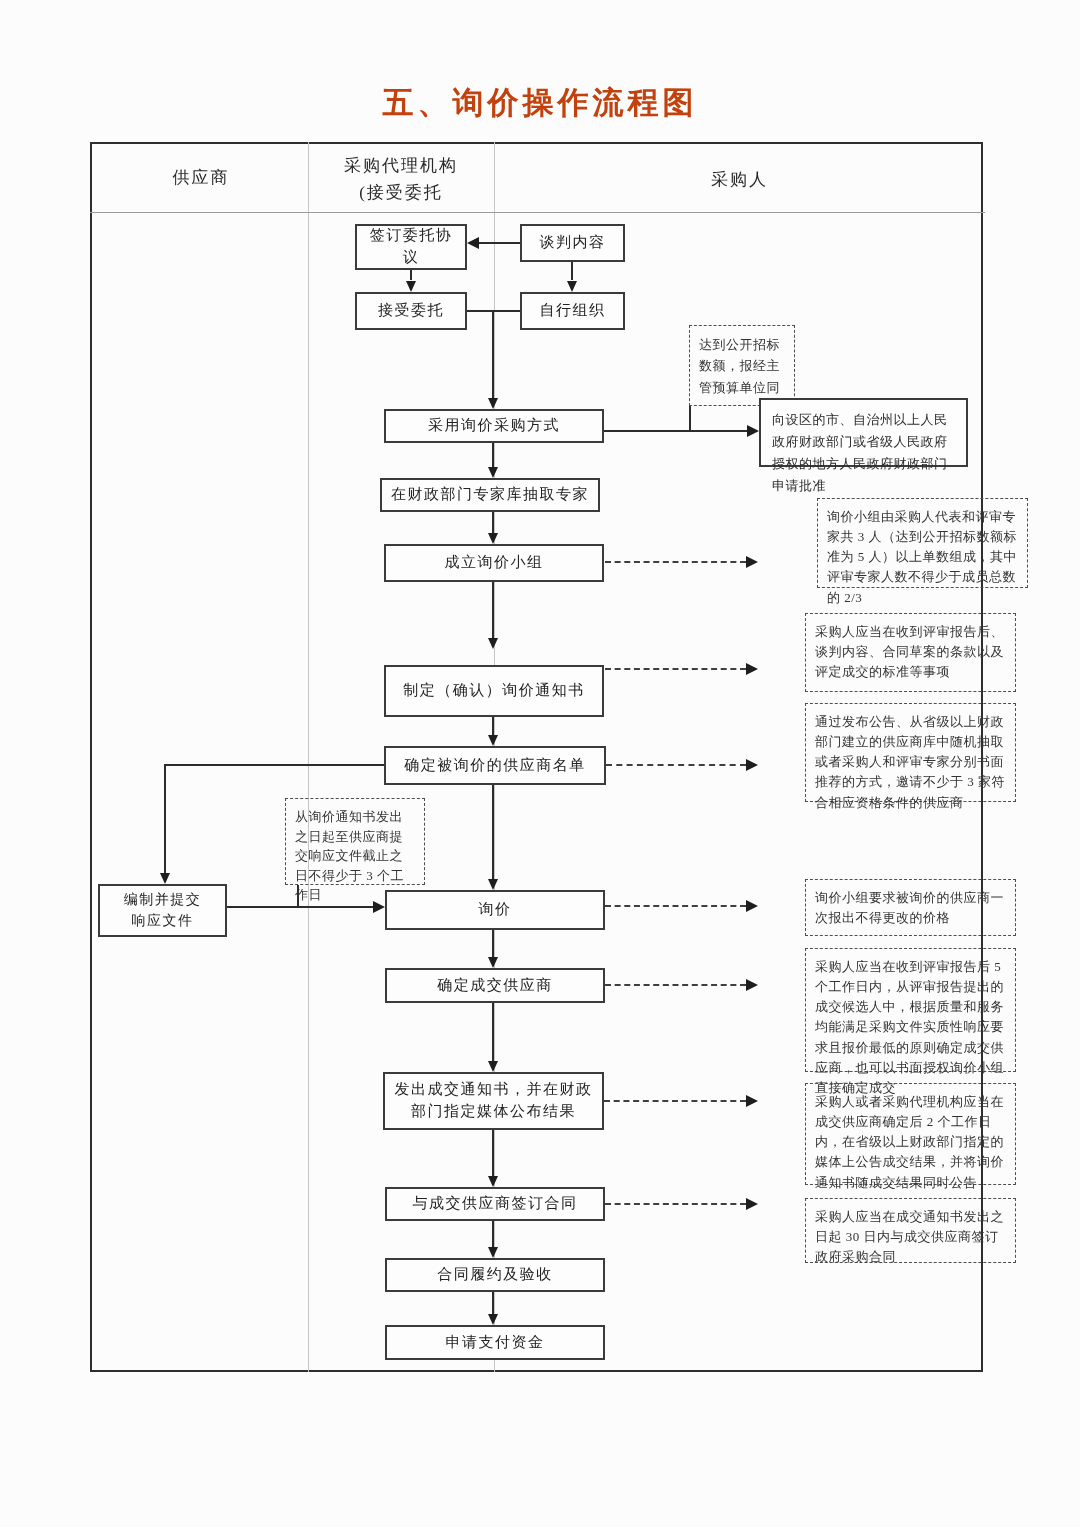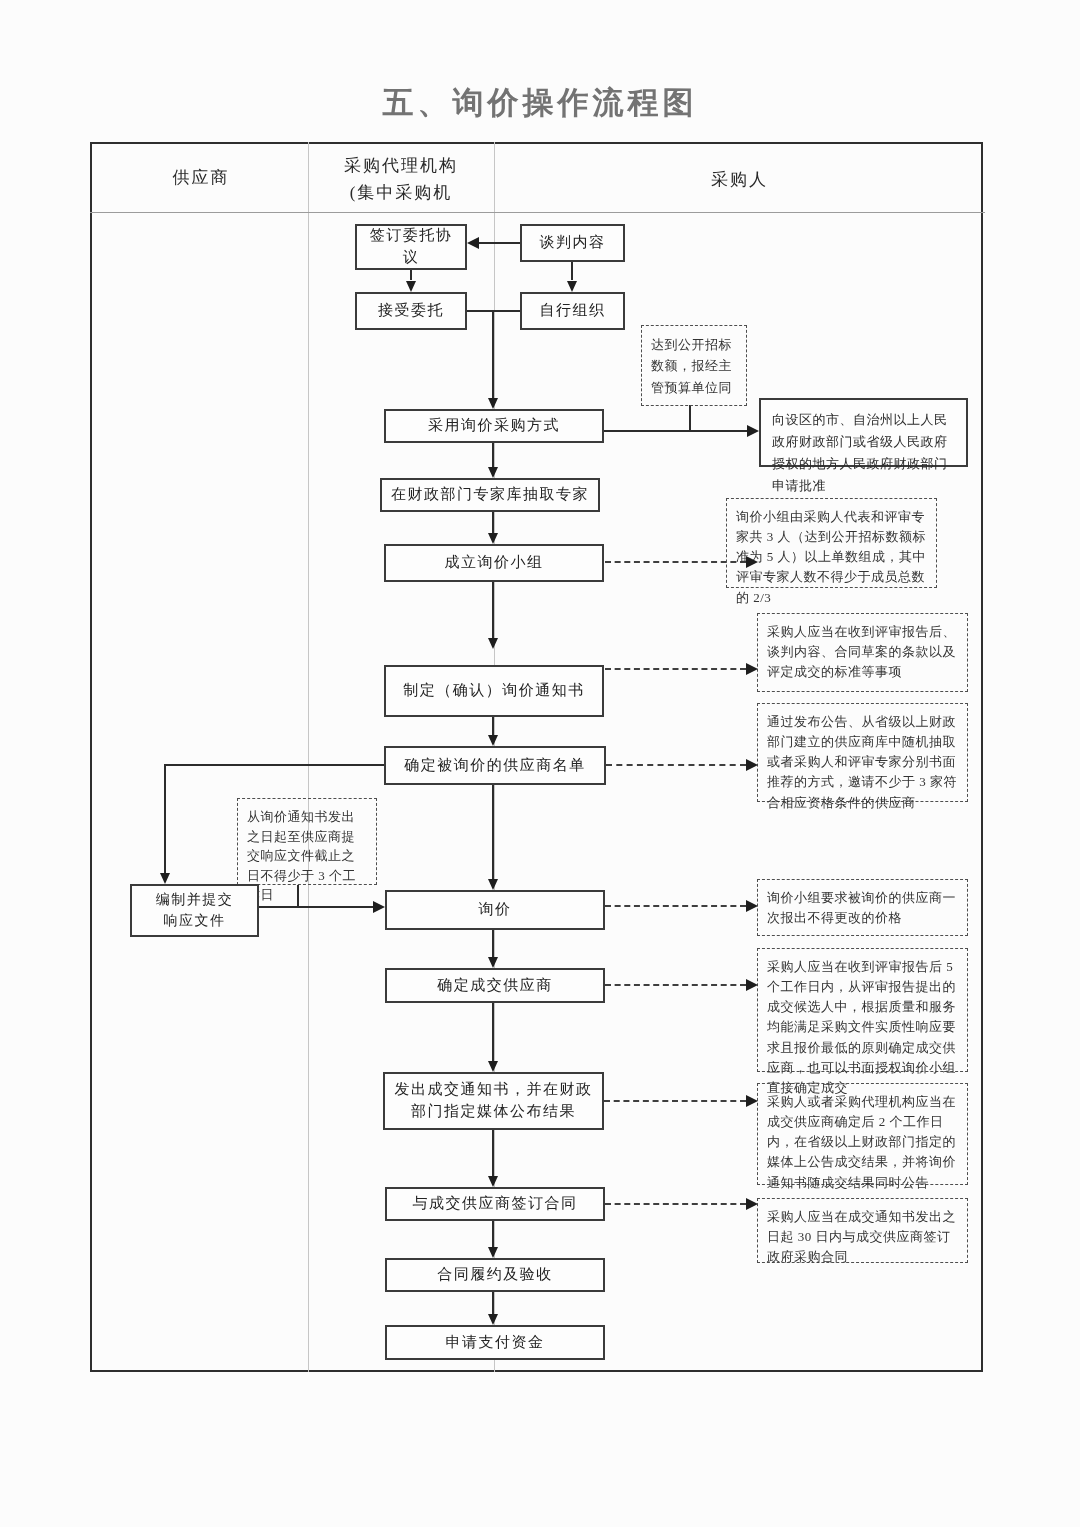--- a/index.html
+++ b/index.html
@@ -1,37 +1,37 @@
 <!DOCTYPE html>
 <html lang="zh"><head>
 <meta charset="utf-8">
 <style>
   html,body { margin:0; padding:0; background:#ffffff; }
   body { font-family:"Liberation Serif","DejaVu Serif",serif; color:#222; }
   .canvas { position:relative; width:1080px; height:1527px; background:#fcfcfc; overflow:hidden; }
 
   .title { position:absolute; left:0; top:82px; width:100%; text-align:center;
-           font-size:31px; font-weight:bold; letter-spacing:4px; color:#737373; }
+           font-size:31px; font-weight:bold; letter-spacing:4px; color:#c2410c; }
 
   .frame { position:absolute; left:90px; top:142px; width:893px; height:1230px;
            border:2px solid #2e2e2e; box-sizing:border-box; z-index:0; }
   .lane-div { position:absolute; top:142px; width:1px; height:1230px; background:#c6c6c6; z-index:0; }
   .header-sep { position:absolute; left:90px; top:212px; width:895px; height:1px; background:#9c9c9c; z-index:0; }
 
   .lane-label { position:absolute; text-align:center; font-size:17px; letter-spacing:2px; color:#2a2a2a; line-height:1.6; z-index:1; }
 
   .node { position:absolute; display:flex; flex-direction:row; align-items:center; justify-content:center;
           text-align:center; border:2px solid #3b3b3b; background:#fdfdfd; color:#232323;
           font-size:15px; letter-spacing:1.5px; line-height:1.45; padding:2px 6px;
           box-sizing:border-box; z-index:3; }
-  .node.col { flex-direction:column;margin-left:32px; }
+  .node.col { flex-direction:column; }
 
   .note { position:absolute; border:1.5px dashed #4e4e4e; color:#333;
           font-size:13px; line-height:1.55; padding:8px 9px; box-sizing:border-box;
-          text-align:left; letter-spacing:0.5px; z-index:2; background:transparent; }
+          text-align:left; letter-spacing:0.5px; z-index:2; background:transparent;margin-left:48px; }
   .bignote { position:absolute; border:2px solid #3b3b3b; background:#fdfdfd; color:#2a2a2a;
           font-size:13px; line-height:1.7; padding:9px 11px; box-sizing:border-box;
           text-align:left; letter-spacing:0.5px; z-index:3; }
 
   .hline { position:absolute; height:2px; background:#2c2c2c; z-index:1; }
   .vline { position:absolute; width:2px;  background:#2c2c2c; z-index:1; }
   .dconn { position:absolute; height:0; border-top:2px dashed #3f3f3f; z-index:1; }
 
   .arr-d { position:absolute; width:0; height:0; z-index:2;
            border-left:5px solid transparent; border-right:5px solid transparent; border-top:11px solid #1e1e1e; }
@@ -48,21 +48,21 @@
   <div class="title">五、询价操作流程图</div>
 
   <div class="frame"></div>
   <div class="lane-div" style="left:308px"></div>
   <div class="lane-div" style="left:494px"></div>
   <div class="header-sep"></div>
 
   <div class="lane-label" style="left:94px;top:164px;width:214px">供应商</div>
   <div class="lane-label" style="left:308px;top:152px;width:186px">
     <div>采购代理机构</div>
-    <div>(集中采购机</div>
+    <div>(接受委托</div>
   </div>
   <div class="lane-label" style="left:494px;top:166px;width:491px">采购人</div>
 
   <div class="node" style="left:355px;top:224px;width:112px;height:46px">签订委托协议</div>
   <div class="node" style="left:520px;top:224px;width:105px;height:38px">谈判内容</div>
   <div class="node" style="left:355px;top:292px;width:112px;height:38px">接受委托</div>
   <div class="node" style="left:520px;top:292px;width:105px;height:38px">自行组织</div>
   <div class="node" style="left:384px;top:409px;width:220px;height:34px">采用询价采购方式</div>
   <div class="node" style="left:380px;top:478px;width:220px;height:34px">在财政部门专家库抽取专家</div>
   <div class="node" style="left:384px;top:544px;width:220px;height:38px">成立询价小组</div>
@@ -74,21 +74,21 @@
   </div>
   <div class="node" style="left:385px;top:890px;width:220px;height:40px">询价</div>
   <div class="node" style="left:385px;top:968px;width:220px;height:35px">确定成交供应商</div>
   <div class="node" style="left:383px;top:1072px;width:221px;height:58px">发出成交通知书，并在财政部门指定媒体公布结果</div>
   <div class="node" style="left:385px;top:1187px;width:220px;height:34px">与成交供应商签订合同</div>
   <div class="node" style="left:385px;top:1258px;width:220px;height:34px">合同履约及验收</div>
   <div class="node" style="left:385px;top:1325px;width:220px;height:35px">申请支付资金</div>
 
   <div class="note" style="left:641px;top:325px;width:106px;height:81px;line-height:1.65">达到公开招标数额，报经主管预算单位同</div>
   <div class="bignote" style="left:759px;top:398px;width:209px;height:69px">向设区的市、自治州以上人民政府财政部门或省级人民政府授权的地方人民政府财政部门申请批准</div>
-  <div class="note" style="left:726px;top:498px;width:211px;height:90px">询价小组由采购人代表和评审专家共 3 人（达到公开招标数额标准为 5 人）以上单数组成，其中评审专家人数不得少于成员总数的 2/3</div>
+  <div class="note" style="left:769px;top:498px;width:211px;height:90px">询价小组由采购人代表和评审专家共 3 人（达到公开招标数额标准为 5 人）以上单数组成，其中评审专家人数不得少于成员总数的 2/3</div>
   <div class="note" style="left:757px;top:613px;width:211px;height:79px">采购人应当在收到评审报告后、谈判内容、合同草案的条款以及评定成交的标准等事项</div>
   <div class="note" style="left:757px;top:703px;width:211px;height:99px">通过发布公告、从省级以上财政部门建立的供应商库中随机抽取或者采购人和评审专家分别书面推荐的方式，邀请不少于 3 家符合相应资格条件的供应商</div>
   <div class="note" style="left:237px;top:798px;width:140px;height:87px;line-height:1.5">从询价通知书发出之日起至供应商提交响应文件截止之日不得少于 3 个工作日</div>
   <div class="note" style="left:757px;top:879px;width:211px;height:57px">询价小组要求被询价的供应商一次报出不得更改的价格</div>
   <div class="note" style="left:757px;top:948px;width:211px;height:124px">采购人应当在收到评审报告后 5 个工作日内，从评审报告提出的成交候选人中，根据质量和服务均能满足采购文件实质性响应要求且报价最低的原则确定成交供应商，也可以书面授权询价小组直接确定成交</div>
   <div class="note" style="left:757px;top:1083px;width:211px;height:102px">采购人或者采购代理机构应当在成交供应商确定后 2 个工作日内，在省级以上财政部门指定的媒体上公告成交结果，并将询价通知书随成交结果同时公告</div>
   <div class="note" style="left:757px;top:1198px;width:211px;height:65px">采购人应当在成交通知书发出之日起 30 日内与成交供应商签订政府采购合同</div>
 
   <div class="hline" style="left:479px;top:242px;width:41px"></div>
   <div class="arr-l" style="left:467px;top:237px"></div>

